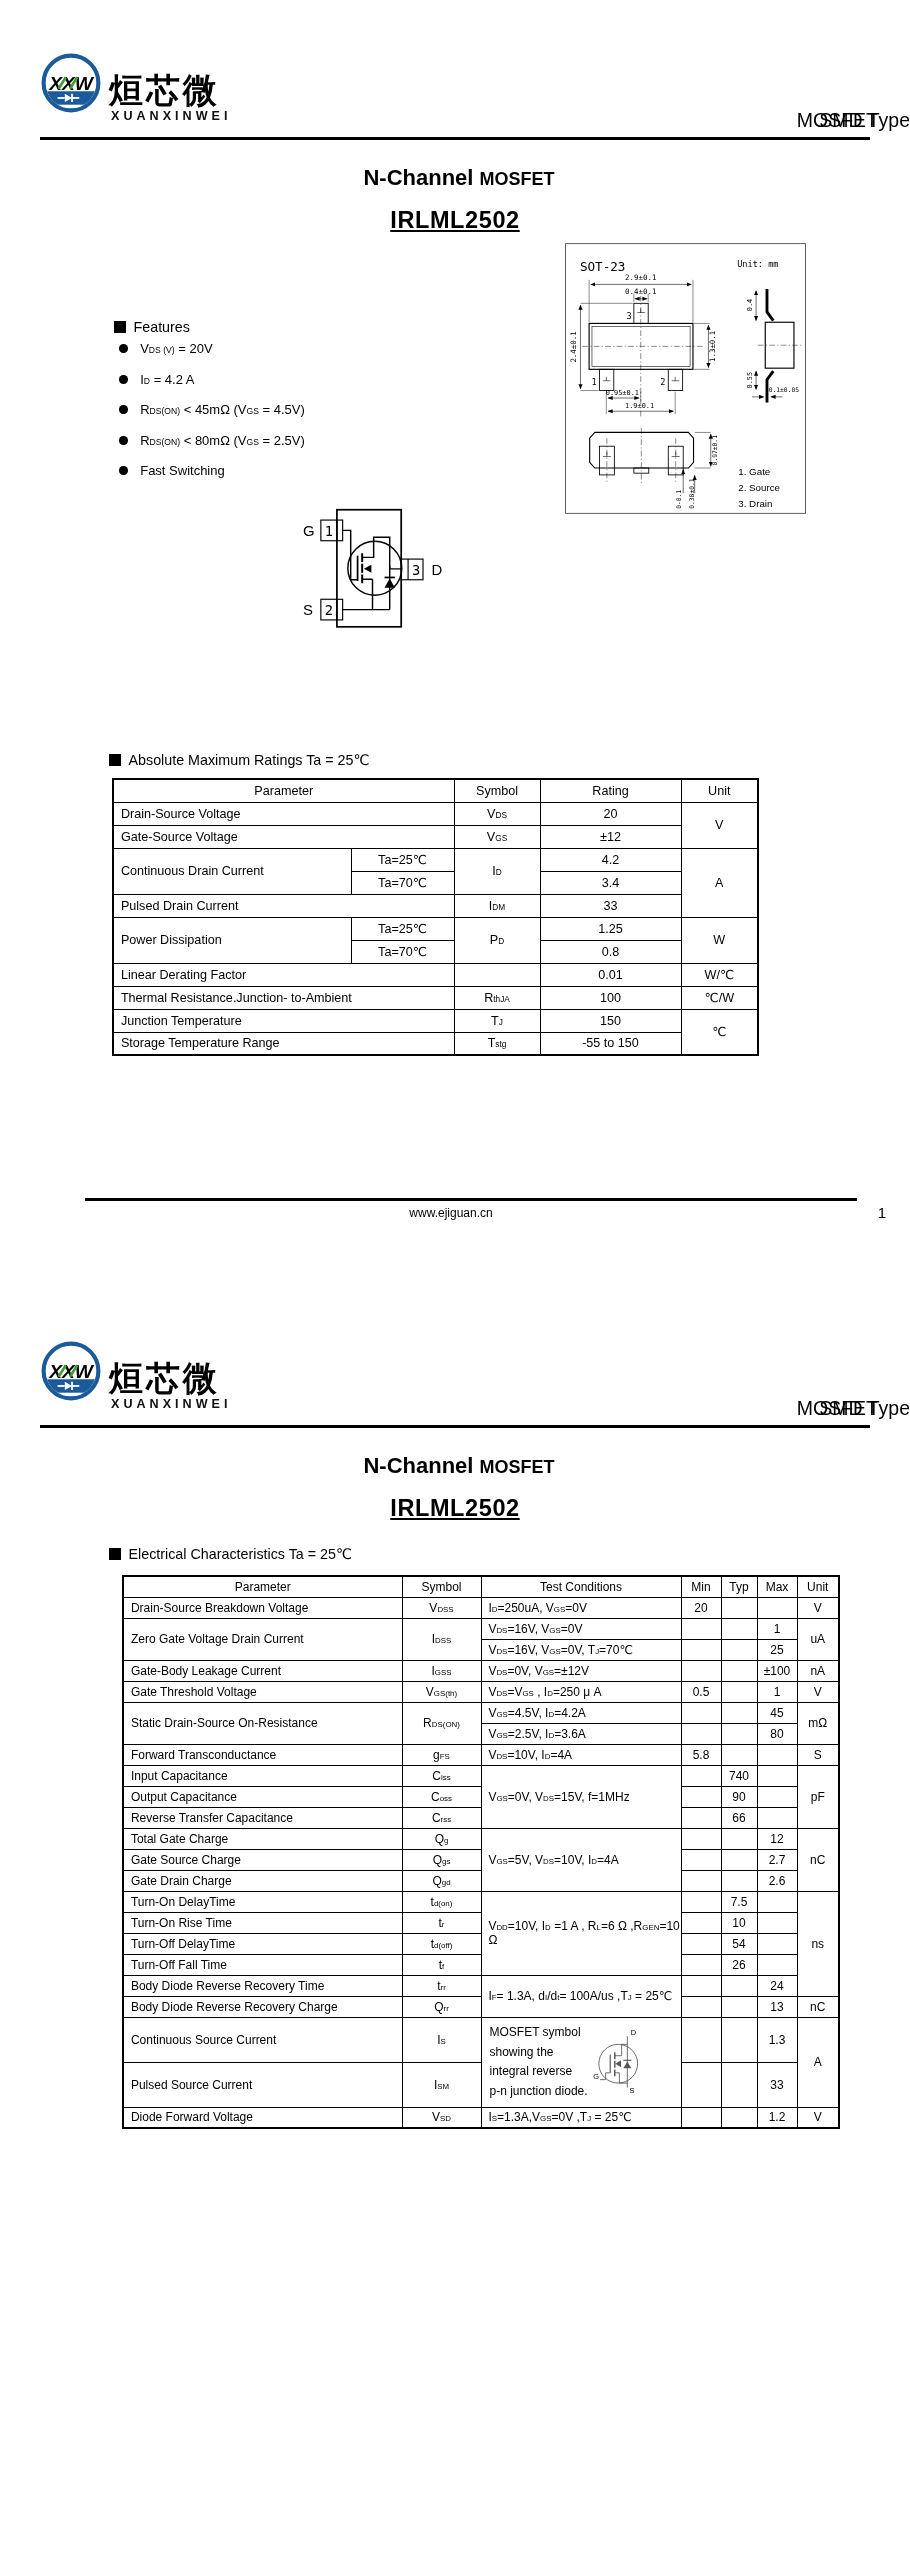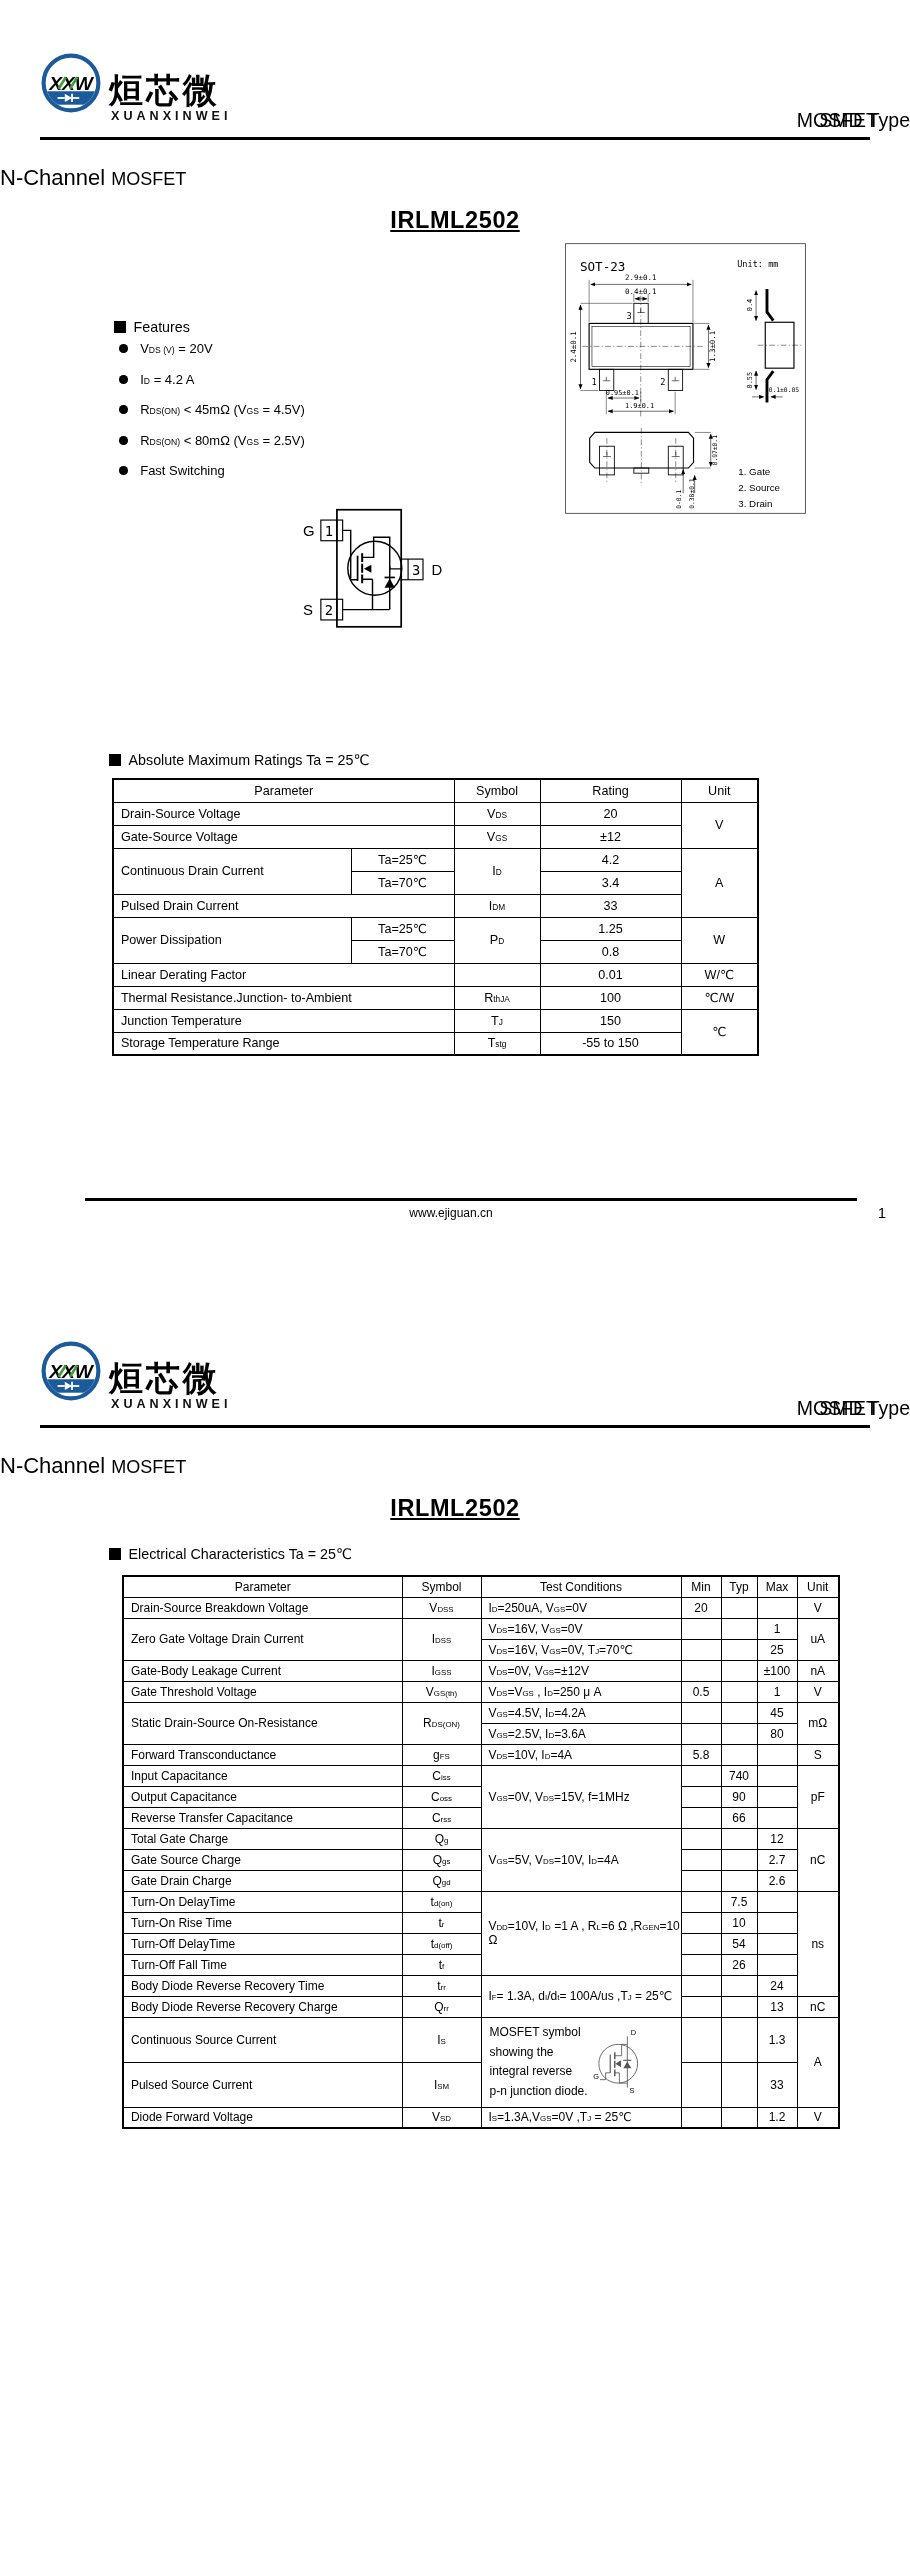--- a/index.html
+++ b/index.html
@@ -10,21 +10,21 @@
   .abs { position:absolute; }
 
   
   .logo-zh { font-size:34px; font-weight:700; letter-spacing:2.9px; }
   .logo-en { font-size:12.6px; font-weight:600; letter-spacing:4px; color:#111; }
   .hdr-center { left:0; right:0; text-align:right; font-size:19.5px;padding-left:9px; }
   .hdr-right { font-size:19.5px; }
   .hdr-rule { height:2.9px; background:#000; }
 
   
-  .title1 { left:0; right:0; text-align:left; font-size:22px; font-weight:400; }
+  .title1 { left:8px; right:0; text-align:center; font-size:22px; font-weight:700; }
   .title1 .small { font-size:18px; }
   .title2 { left:0; right:0; text-align:center; font-size:23.5px; font-weight:700; letter-spacing:0.6px;text-decoration:underline; }
 
   
   .sec-head { display:flex; align-items:center; gap:8px; font-size:14.3px; }
   .sq { width:11.5px; height:11.5px; background:#000; flex:0 0 auto; }
 
   
   .feat { display:flex; align-items:center; gap:12.6px; font-size:13px;margin-top:12px; }
   .dot { width:8.6px; height:8.6px; border-radius:50%; background:#000; flex:0 0 auto; }

